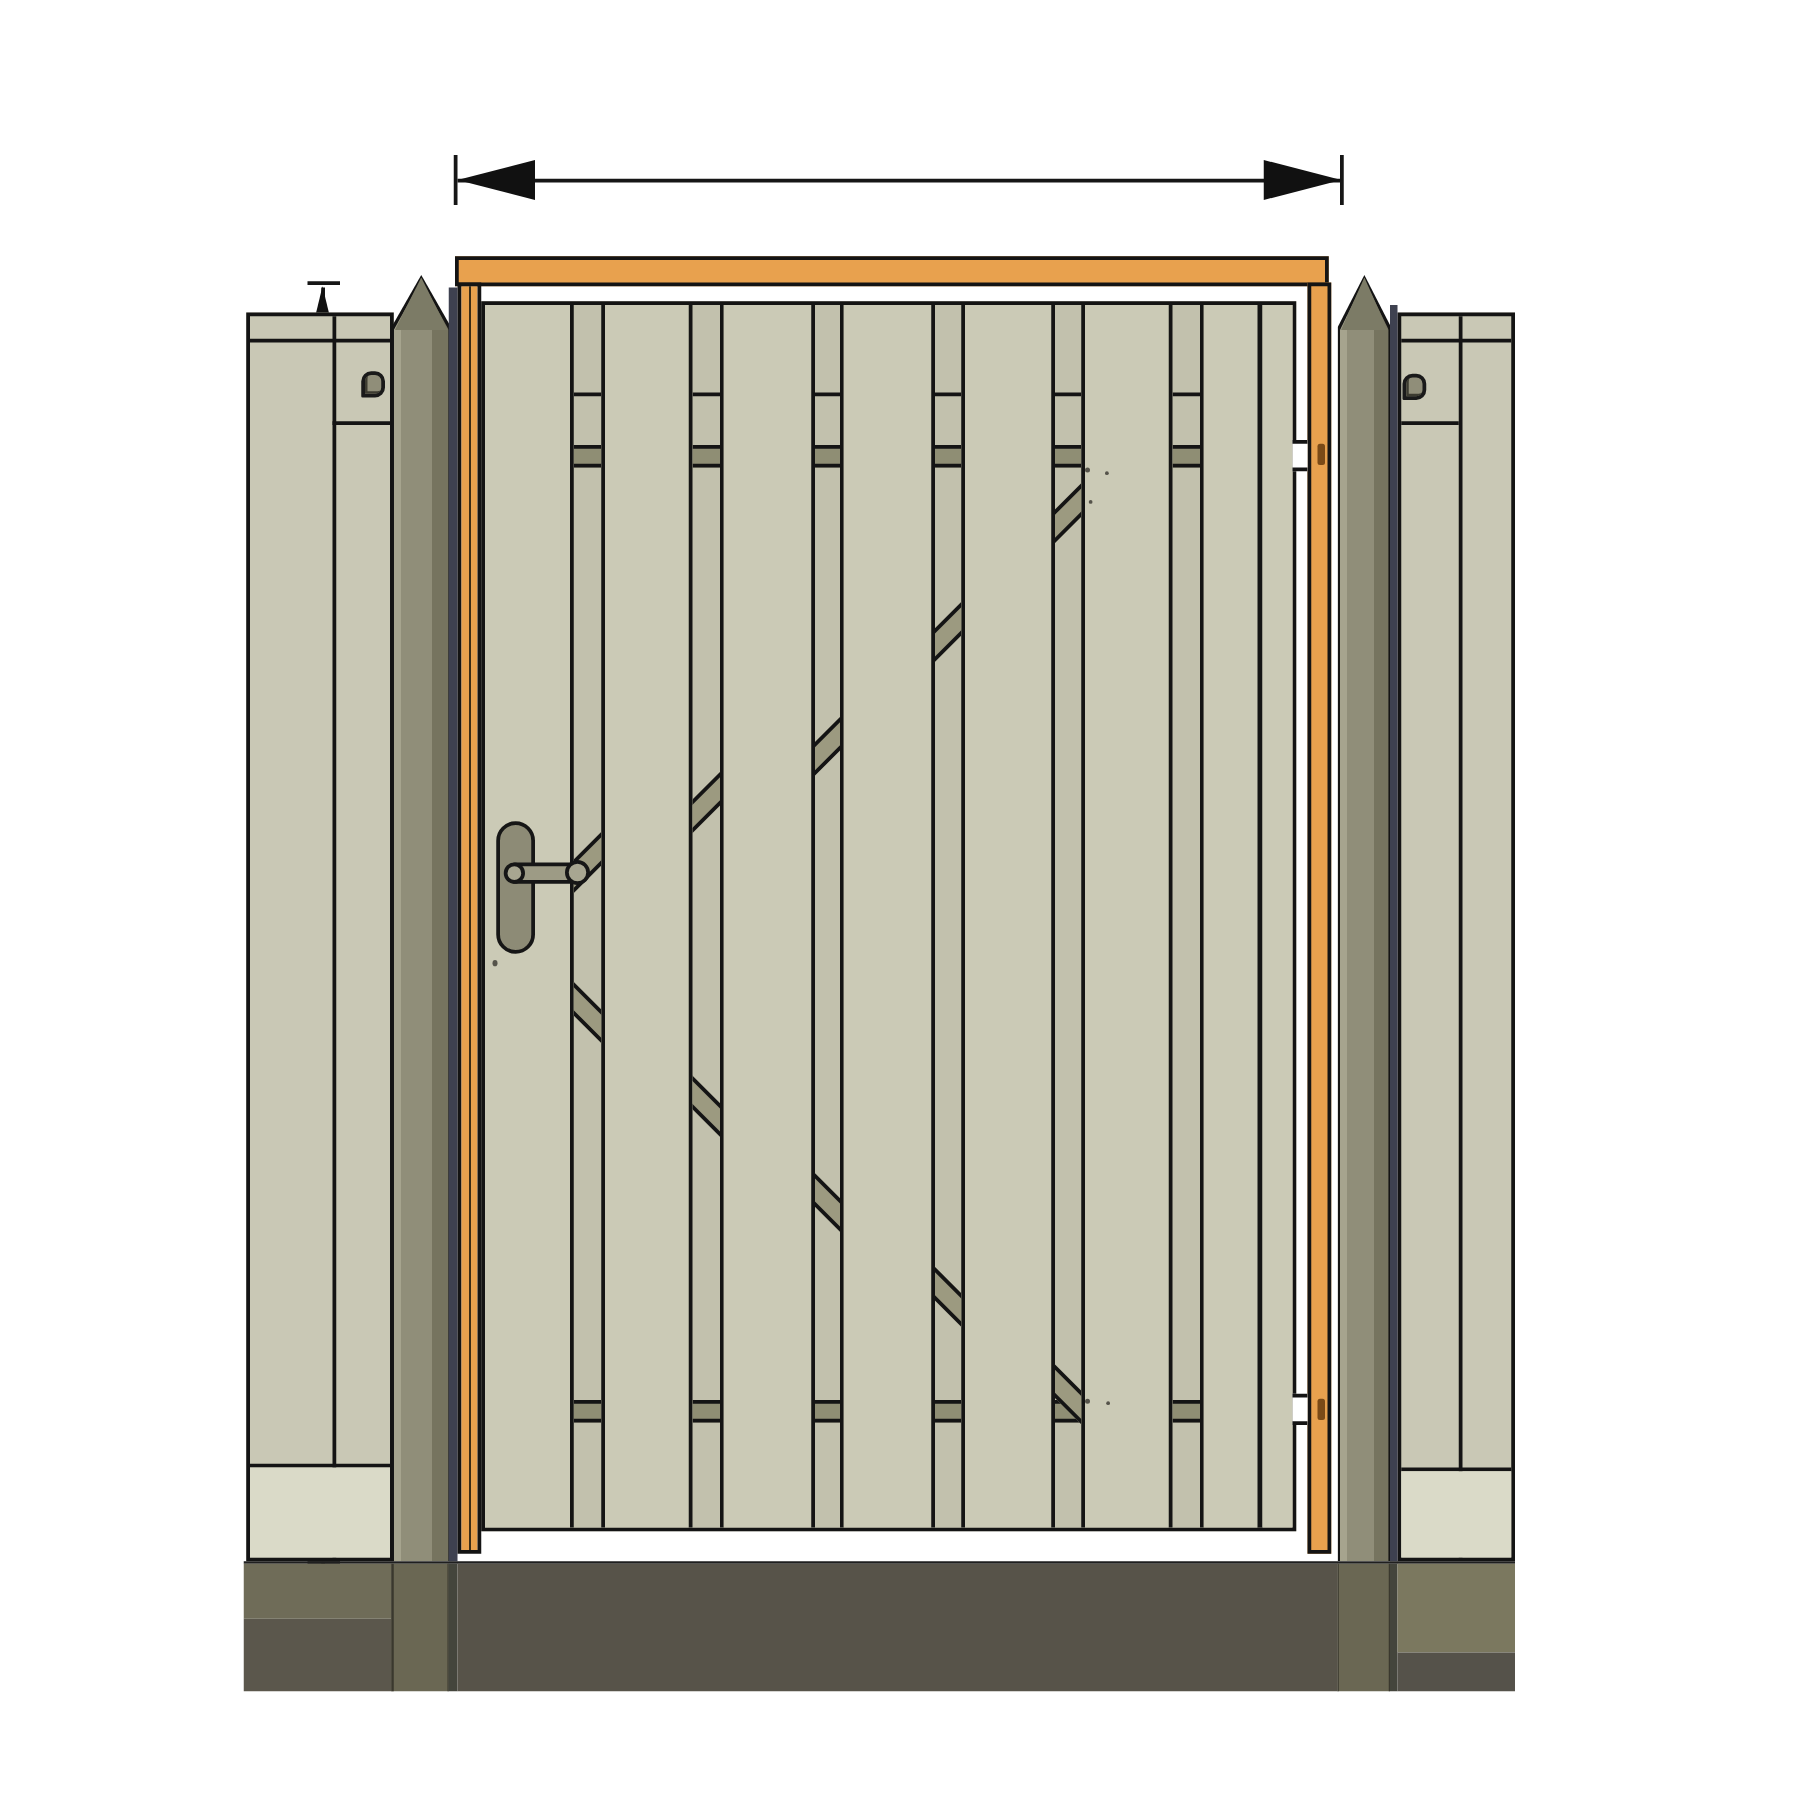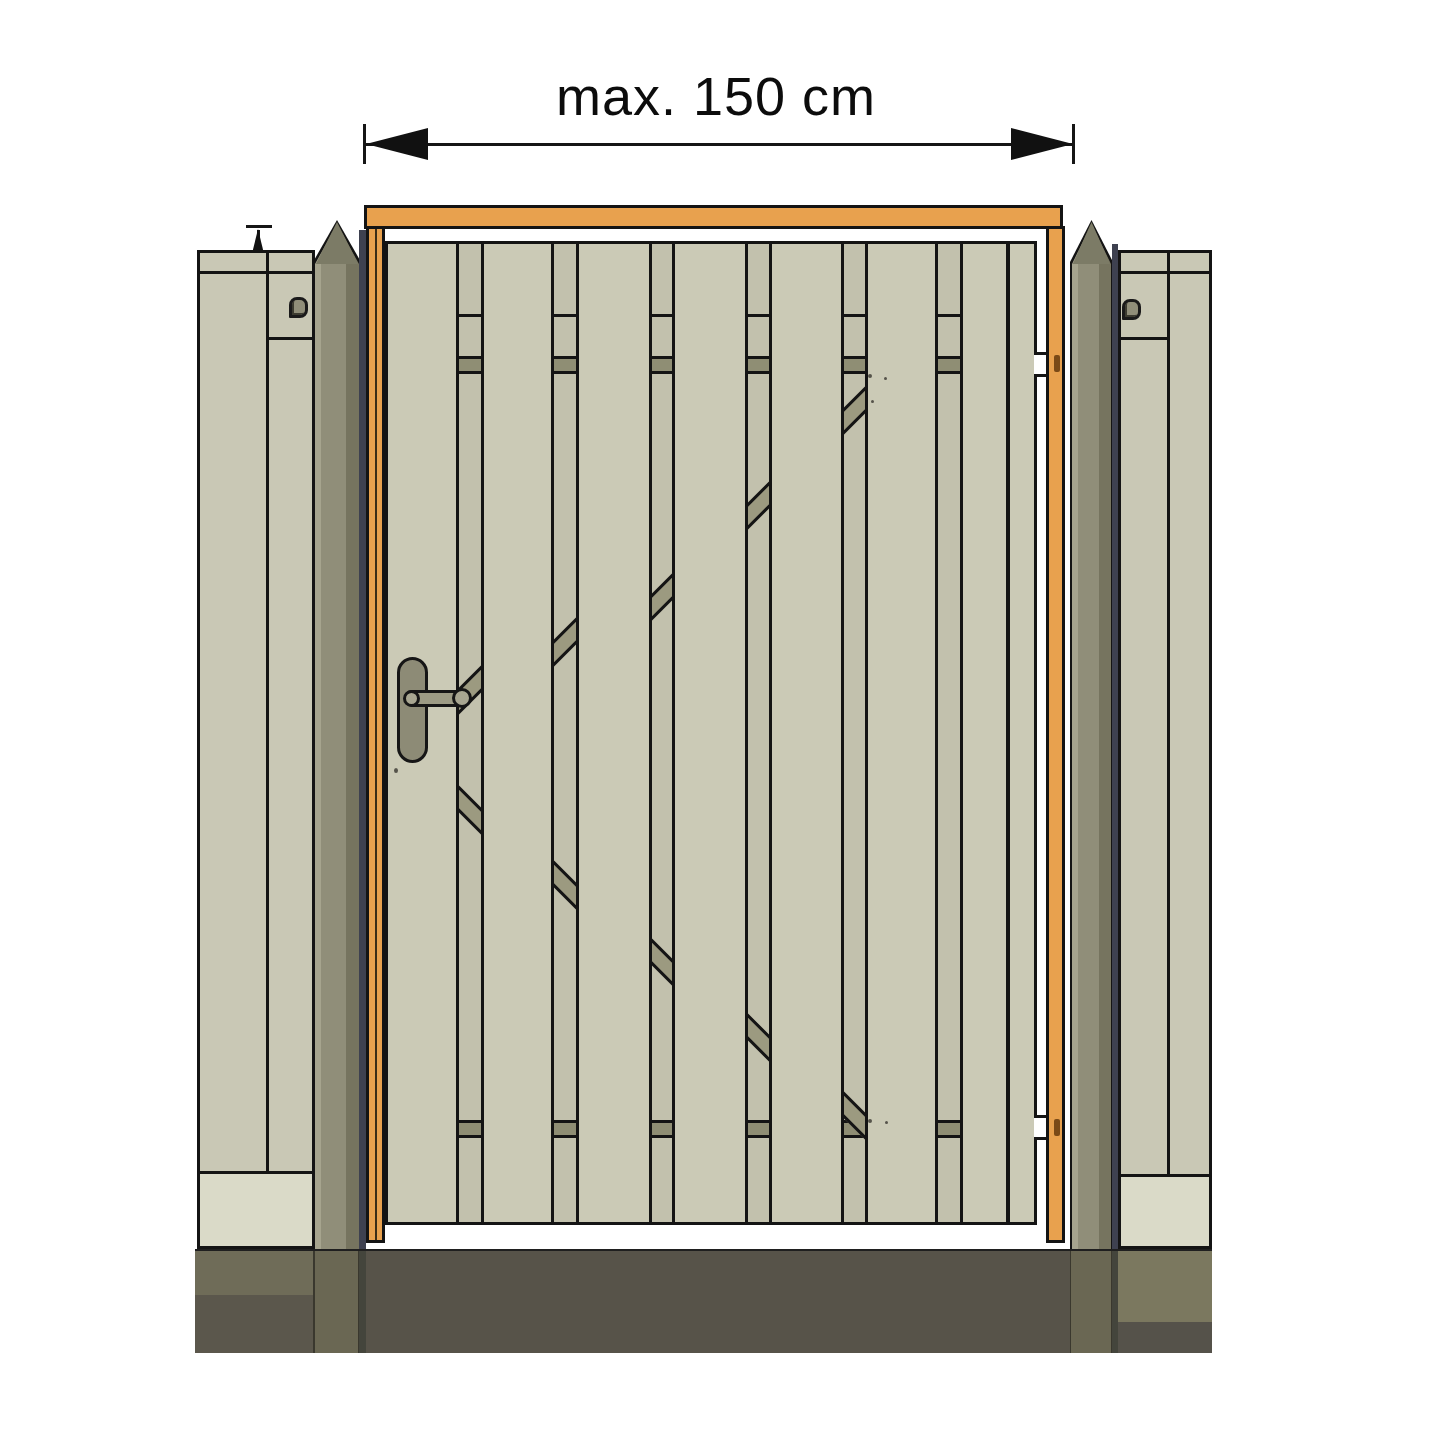--- a/index.html
+++ b/index.html
@@ -73,21 +73,20 @@
 
   
   .ground{left:195px;top:1249px;width:1017px;height:104px;border-top:2px solid #1f1f1f;box-sizing:border-box;}
   .g-seg{position:absolute;}
 </style>
 </head>
 <body>
 
 <div class="canvas">
 
-  <div class="abs dim-text" style="left:466px;top:66px;width:500px;height:60px;line-height:60px;">max. 150 cm</div>
   <div class="abs dim-line" style="left:366px;top:143px;width:707px;height:3px;"></div>
   <div class="abs tick" style="left:363px;top:124px;width:3px;height:40px;"></div>
   <div class="abs tick" style="left:1072px;top:124px;width:3px;height:40px;"></div>
   <div class="abs arr arr-left" style="left:366px;top:128px;"></div>
   <div class="abs arr arr-right" style="left:1011px;top:128px;"></div>
 
   <div class="abs dim-line" style="left:257px;top:230px;width:3px;height:1021px;"></div>
   <div class="abs tick" style="left:246px;top:225px;width:26px;height:3px;"></div>
   <div class="abs tick" style="left:246px;top:1248px;width:26px;height:3px;"></div>
   <div class="abs arr arr-up" style="left:243px;top:229px;"></div>

